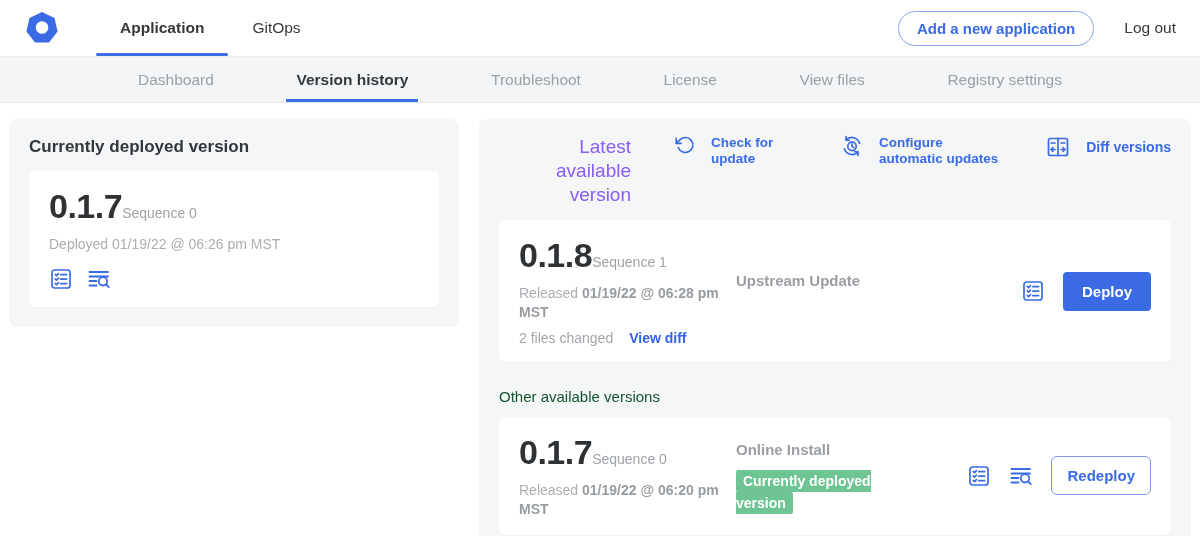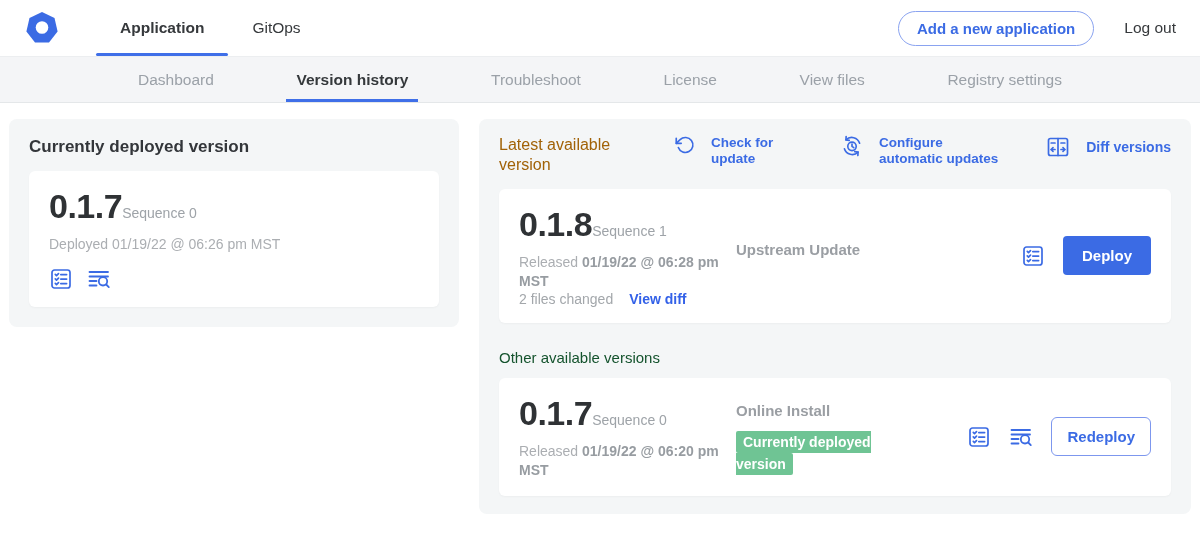--- a/index.html
+++ b/index.html
@@ -43,33 +43,33 @@
   .version-row { display:flex; align-items:baseline; }
   .version-num { font-size:34px; font-weight:700; color:#2f3235; letter-spacing:-.5px; }
   .sequence { font-size:14px; color:#9ea3a8; }
   .muted-line { margin-top:9px; font-size:14px; color:#abaeb2; line-height:1.35; }
   .muted-line .date { font-weight:700; color:#979ca1; }
   .icon-row { margin-top:13px; display:flex; align-items:center; gap:14px; }
   .icon-btn { display:inline-flex; cursor:pointer; }
 
   
   .updates-header { display:flex; align-items:flex-start; }
-  .updates-title { width:132px; font-size:16px; font-weight:500; color:#a16207; line-height:1.25; }
+  .updates-title { width:132px; font-size:19px; font-weight:500; color:#8b5cf6; line-height:1.25;text-align:right; }
   .action { display:flex; align-items:flex-start; gap:16px; color:#3b6be4; cursor:pointer; }
   .action .txt { font-size:13.5px; font-weight:600; line-height:1.2; }
   .action-check { margin-left:44px; }
   .action-check .txt { width:72px; }
   .action-config { margin-left:58px; }
   .action-config .txt { width:128px; }
   .action-diff { margin-left:auto; align-items:center; }
   .action-diff .txt { font-size:14px; width:auto; }
 
   .release-card { margin-top:14px; display:flex; align-items:flex-start; }
   .col-left { width:205px; }
-  .files-row { display:flex; gap:16px; font-size:14px; color:#a3a7ab; }
+  .files-row { margin-top:8px; display:flex; gap:16px; font-size:14px; color:#a3a7ab; }
   .view-diff { color:#3361e8; font-weight:700; cursor:pointer; }
   .col-mid { margin-left:12px; font-size:15px; font-weight:700; color:#9a9ea3; }
   .col-mid.upstream { padding-top:36px; }
   .col-mid.install { width:152px; padding-top:8px; }
   .badge { display:inline; background:#6fc494; color:#fff; font-size:14px; font-weight:600;
     line-height:1.6; padding:3px 7px; border-radius:2px; }
   .badge-wrap { margin-top:12px; }
   .col-right { margin-left:auto; align-self:center; display:flex; align-items:center; gap:18px; }
   .deploy-btn { background:#3b6be4; color:#fff; border:none; border-radius:4px;
     font-size:15px; font-weight:700; padding:11px 19px; cursor:pointer; font-family:inherit; }

